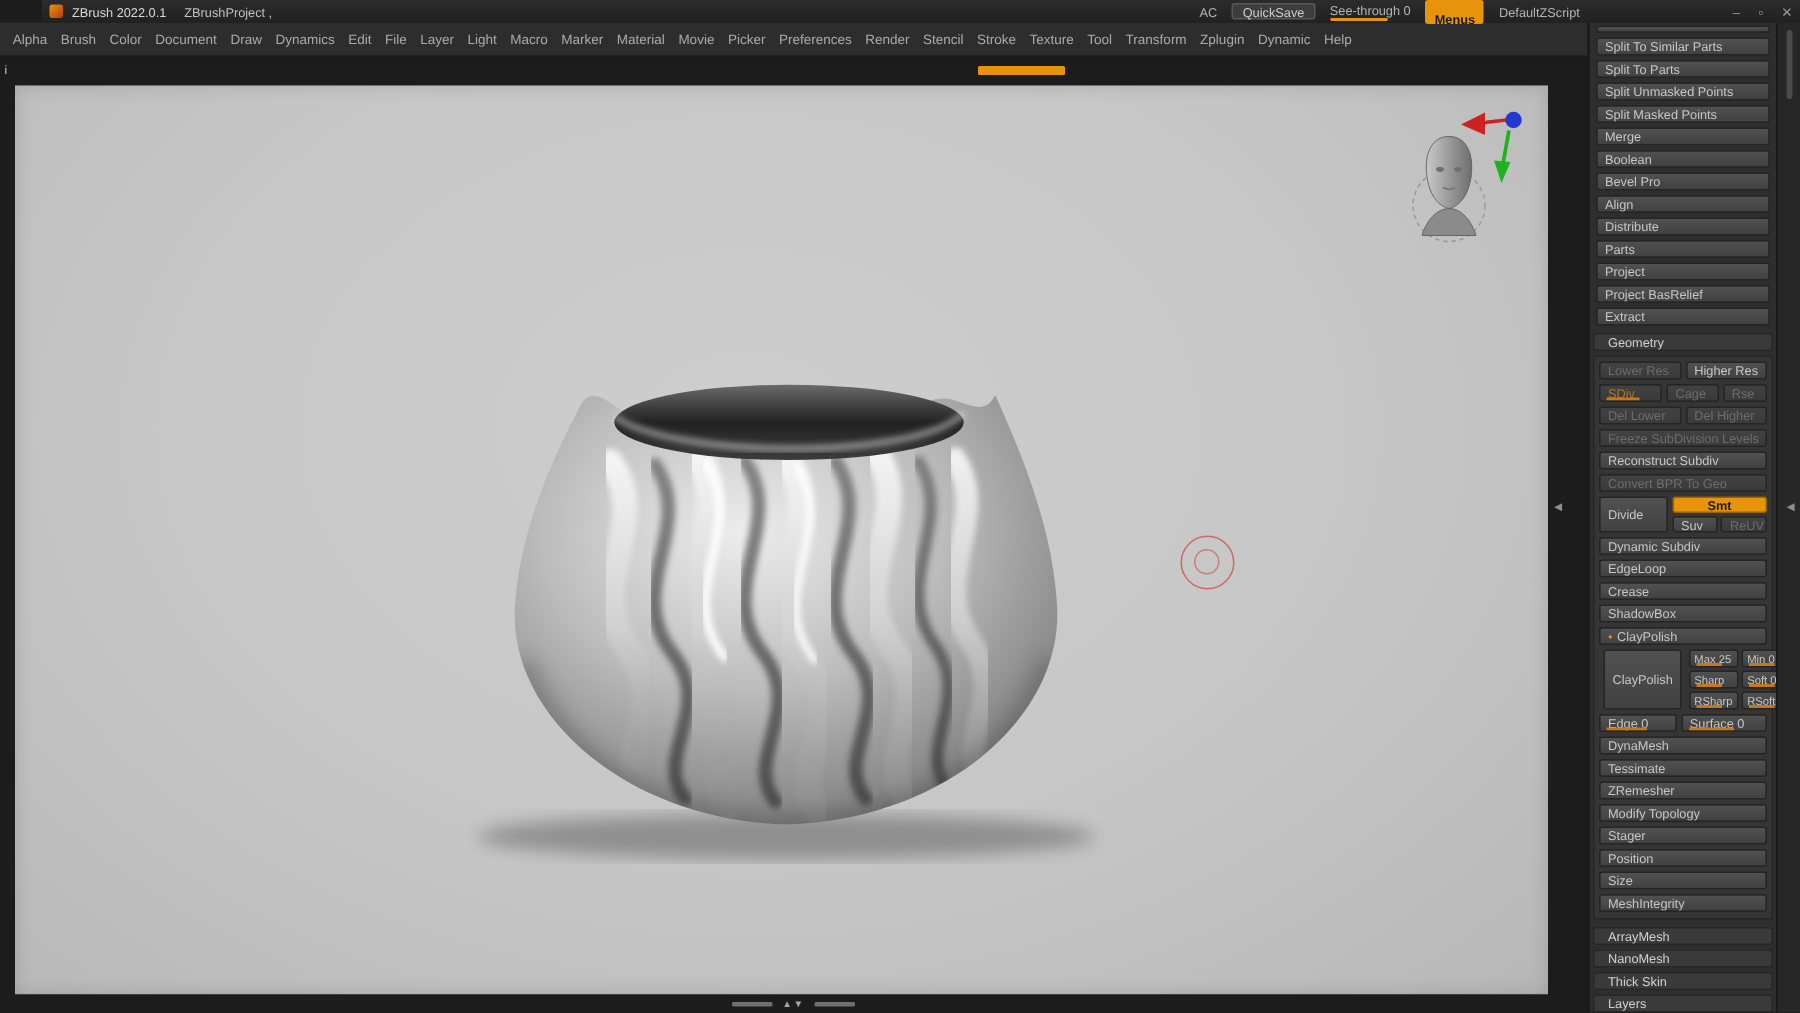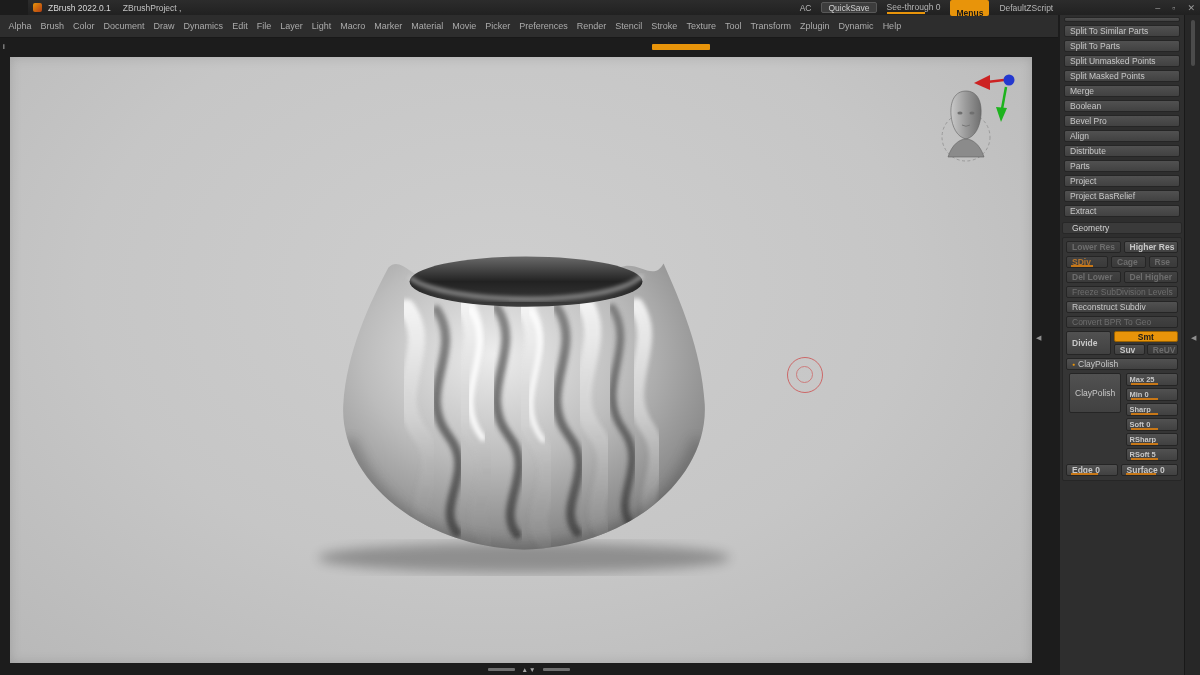--- a/index.html
+++ b/index.html
@@ -40,35 +40,35 @@
   
   .panel { position:absolute; left:1060px; top:15px; width:124px; height:660px; background:#2e2e2e; overflow:hidden; padding-top:2px; z-index:3; }
   .pbtn { height:12px; line-height:11px; margin:0 4px 3px 4px; background:linear-gradient(#515151,#414141); border:1px solid #252525; border-radius:2px; color:#c8c8c8; font-size:8.5px; padding:0 5px; white-space:nowrap; overflow:hidden; }
   .sliver { height:5px; }
   .disabled { color:#6d6d6d; background:linear-gradient(#424242,#3a3a3a); }
   .psection { height:12px; line-height:11px; margin:0 2px 3px 2px; background:#3a3a3a; border:1px solid #272727; border-radius:2px; color:#d3d3d3; font-size:8.5px; padding:0 9px; white-space:nowrap; overflow:hidden; }
   .geo-header { margin-top:5px; }
   .group { margin:0 2px 3px 2px; background:#353535; border:1px solid #262626; border-radius:2px; padding:3px 0 1px 0; }
   .group .pbtn { margin-left:3px; margin-right:3px; }
   .prow { display:flex; gap:3px; margin:0 3px 3px 3px; }
-  .prow .pbtn, .cpcol .pbtn, .dcol .pbtn { flex:1; margin:0;font-weight:bold; }
+  .prow .pbtn, .cpcol .pbtn, .dcol .pbtn { flex:1; margin:0; }
   .slider { position:relative; }
   .slider::after { content:""; position:absolute; left:4px; bottom:0; height:2px; width:55%; background:#c77717; }
   .sdiv-label { color:#b5762f; }
   .divide-row { height:24px; }
   .divide-btn { height:24px; line-height:23px; flex:1.1; }
   .dcol { flex:1; display:flex; flex-direction:column; gap:2px; }
   .dcol .prow { margin:0; gap:2px; }
   .dcol .pbtn { height:11px; line-height:10px; }
   .smt { background:#e8940a !important; color:#1a1a1a !important; border-color:#9a6200 !important; font-weight:bold; text-align:center; }
   .cp-header::before { content:"●"; color:#e8940a; font-size:5px; margin-right:3px; vertical-align:1px; }
   .cpbox { display:flex; gap:2px; margin:0 3px 3px 3px; }
   .cpbig { flex:0 0 46%; height:40px; line-height:39px; margin:0; }
   .cpcol { flex:1; display:flex; flex-direction:column; gap:2px; }
-  .cpcol .prow { margin:0; gap:2px;flex-direction:column; }
+  .cpcol .prow { margin:0; gap:2px; }
   .tiny { font-size:7.5px; padding:0 3px; height:12px; line-height:11px; }
   .bottom-list { margin-top:5px; }
 
   
   .right-strip { position:absolute; left:1184px; top:15px; width:16px; height:660px; background:#272727; border-left:1px solid #191919; z-index:3; }
   .scroll-thumb { position:absolute; left:6px; top:5px; width:4px; height:46px; background:#4b4b4b; border-radius:2px; }
 
   
   .bottom-bar { position:absolute; left:0; top:663px; width:1058px; height:12px; background:#1c1c1c; display:flex; align-items:center; justify-content:center; gap:7px; color:#9a9a9a; }
   .hbar { width:27px; height:3px; background:#6f6f6f; border-radius:1px; }
@@ -254,20 +254,26 @@
       <div class="pbtn divide-btn">Divide</div>
       <div class="dcol">
         <div class="pbtn smt">Smt</div>
         <div class="prow">
           <div class="pbtn">Suv</div>
           <div class="pbtn disabled">ReUV</div>
         </div>
       </div>
     </div>
 
+    <div>
+        <div class="pbtn">Dynamic Subdiv</div>
+        <div class="pbtn">EdgeLoop</div>
+        <div class="pbtn">Crease</div>
+        <div class="pbtn">ShadowBox</div>
+      </div>
 
     <div class="pbtn cp-header">ClayPolish</div>
 
     <div class="cpbox">
       <div class="pbtn cpbig">ClayPolish</div>
       <div class="cpcol">
         <div class="prow">
           <div class="pbtn tiny slider">Max 25</div>
           <div class="pbtn tiny slider">Min 0</div>
         </div>
@@ -280,22 +286,38 @@
           <div class="pbtn tiny slider">RSoft 5</div>
         </div>
       </div>
     </div>
 
     <div class="prow">
       <div class="pbtn slider">Edge 0</div>
       <div class="pbtn slider" style="flex:1.15">Surface 0</div>
     </div>
 
+    <div>
+        <div class="pbtn">DynaMesh</div>
+        <div class="pbtn">Tessimate</div>
+        <div class="pbtn">ZRemesher</div>
+        <div class="pbtn">Modify Topology</div>
+        <div class="pbtn">Stager</div>
+        <div class="pbtn">Position</div>
+        <div class="pbtn">Size</div>
+        <div class="pbtn">MeshIntegrity</div>
+      </div>
   </div>
 
+  <div class="bottom-list">
+      <div class="psection">ArrayMesh</div>
+      <div class="psection">NanoMesh</div>
+      <div class="psection">Thick Skin</div>
+      <div class="psection">Layers</div>
+    </div>
 </div>
 
 <div class="right-strip">
   <div class="scroll-thumb"></div>
 </div>
 
 <div class="bottom-bar">
   <div class="hbar"></div>
   <span class="vscroll-arrows">▲▼</span>
   <div class="hbar"></div>

